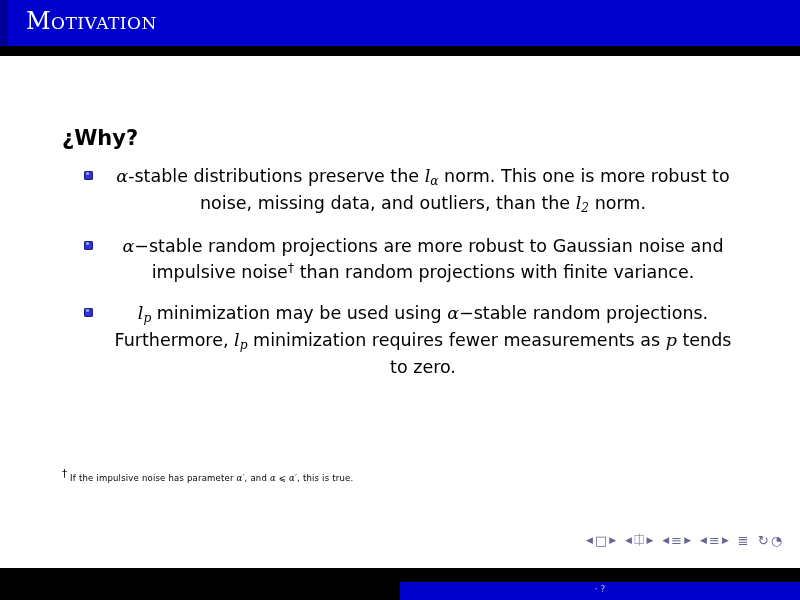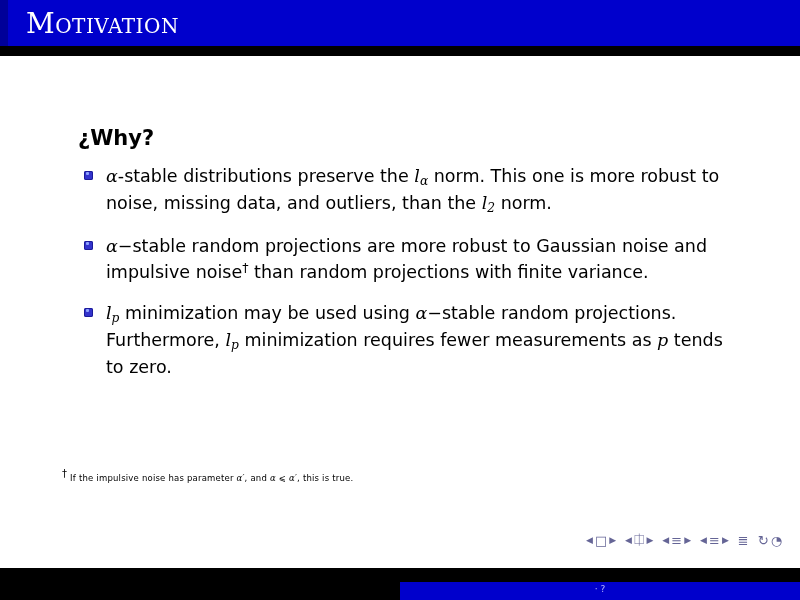--- a/index.html
+++ b/index.html
@@ -35,21 +35,21 @@
     width: 8px;
     height: 46px;
     background: #000099;
   }
   .header-title {
     position: absolute;
     left: 26px;
     top: 7px;
     color: #ffffff;
     font-family: "DejaVu Serif", serif;
-    font-size: 28px;
+    font-size: 24px;
     font-variant: small-caps;
     letter-spacing: 0.5px;
     white-space: nowrap;
   }
   .header-black {
     position: absolute;
     left: 0;
     top: 46px;
     width: 800px;
     height: 10px;
@@ -64,36 +64,35 @@
     height: 512px;
   }
   .section-title {
     position: absolute;
     left: 62px;
     top: 70px;
     font-size: 21px;
     font-weight: bold;
     color: #000000;
     font-family: "DejaVu Sans", sans-serif;
-    margin-left: 16px;
   }
   .bullets {
     position: absolute;
     left: 84px;
     top: 108px;
     width: 656px;
   }
   .bullet-item {
     position: relative;
     padding-left: 22px;
     margin-bottom: 16px;
     font-size: 17.5px;
     line-height: 1.45;
     color: #000000;
-    text-align: left;
+    text-align: center;
   }
   .bullet-marker {
     position: absolute;
     left: 0;
     top: 7px;
     width: 9px;
     height: 9px;
     border-radius: 2px;
     background: #3333cc;
     box-shadow: inset 0 0 0 1px #1a1a99;

